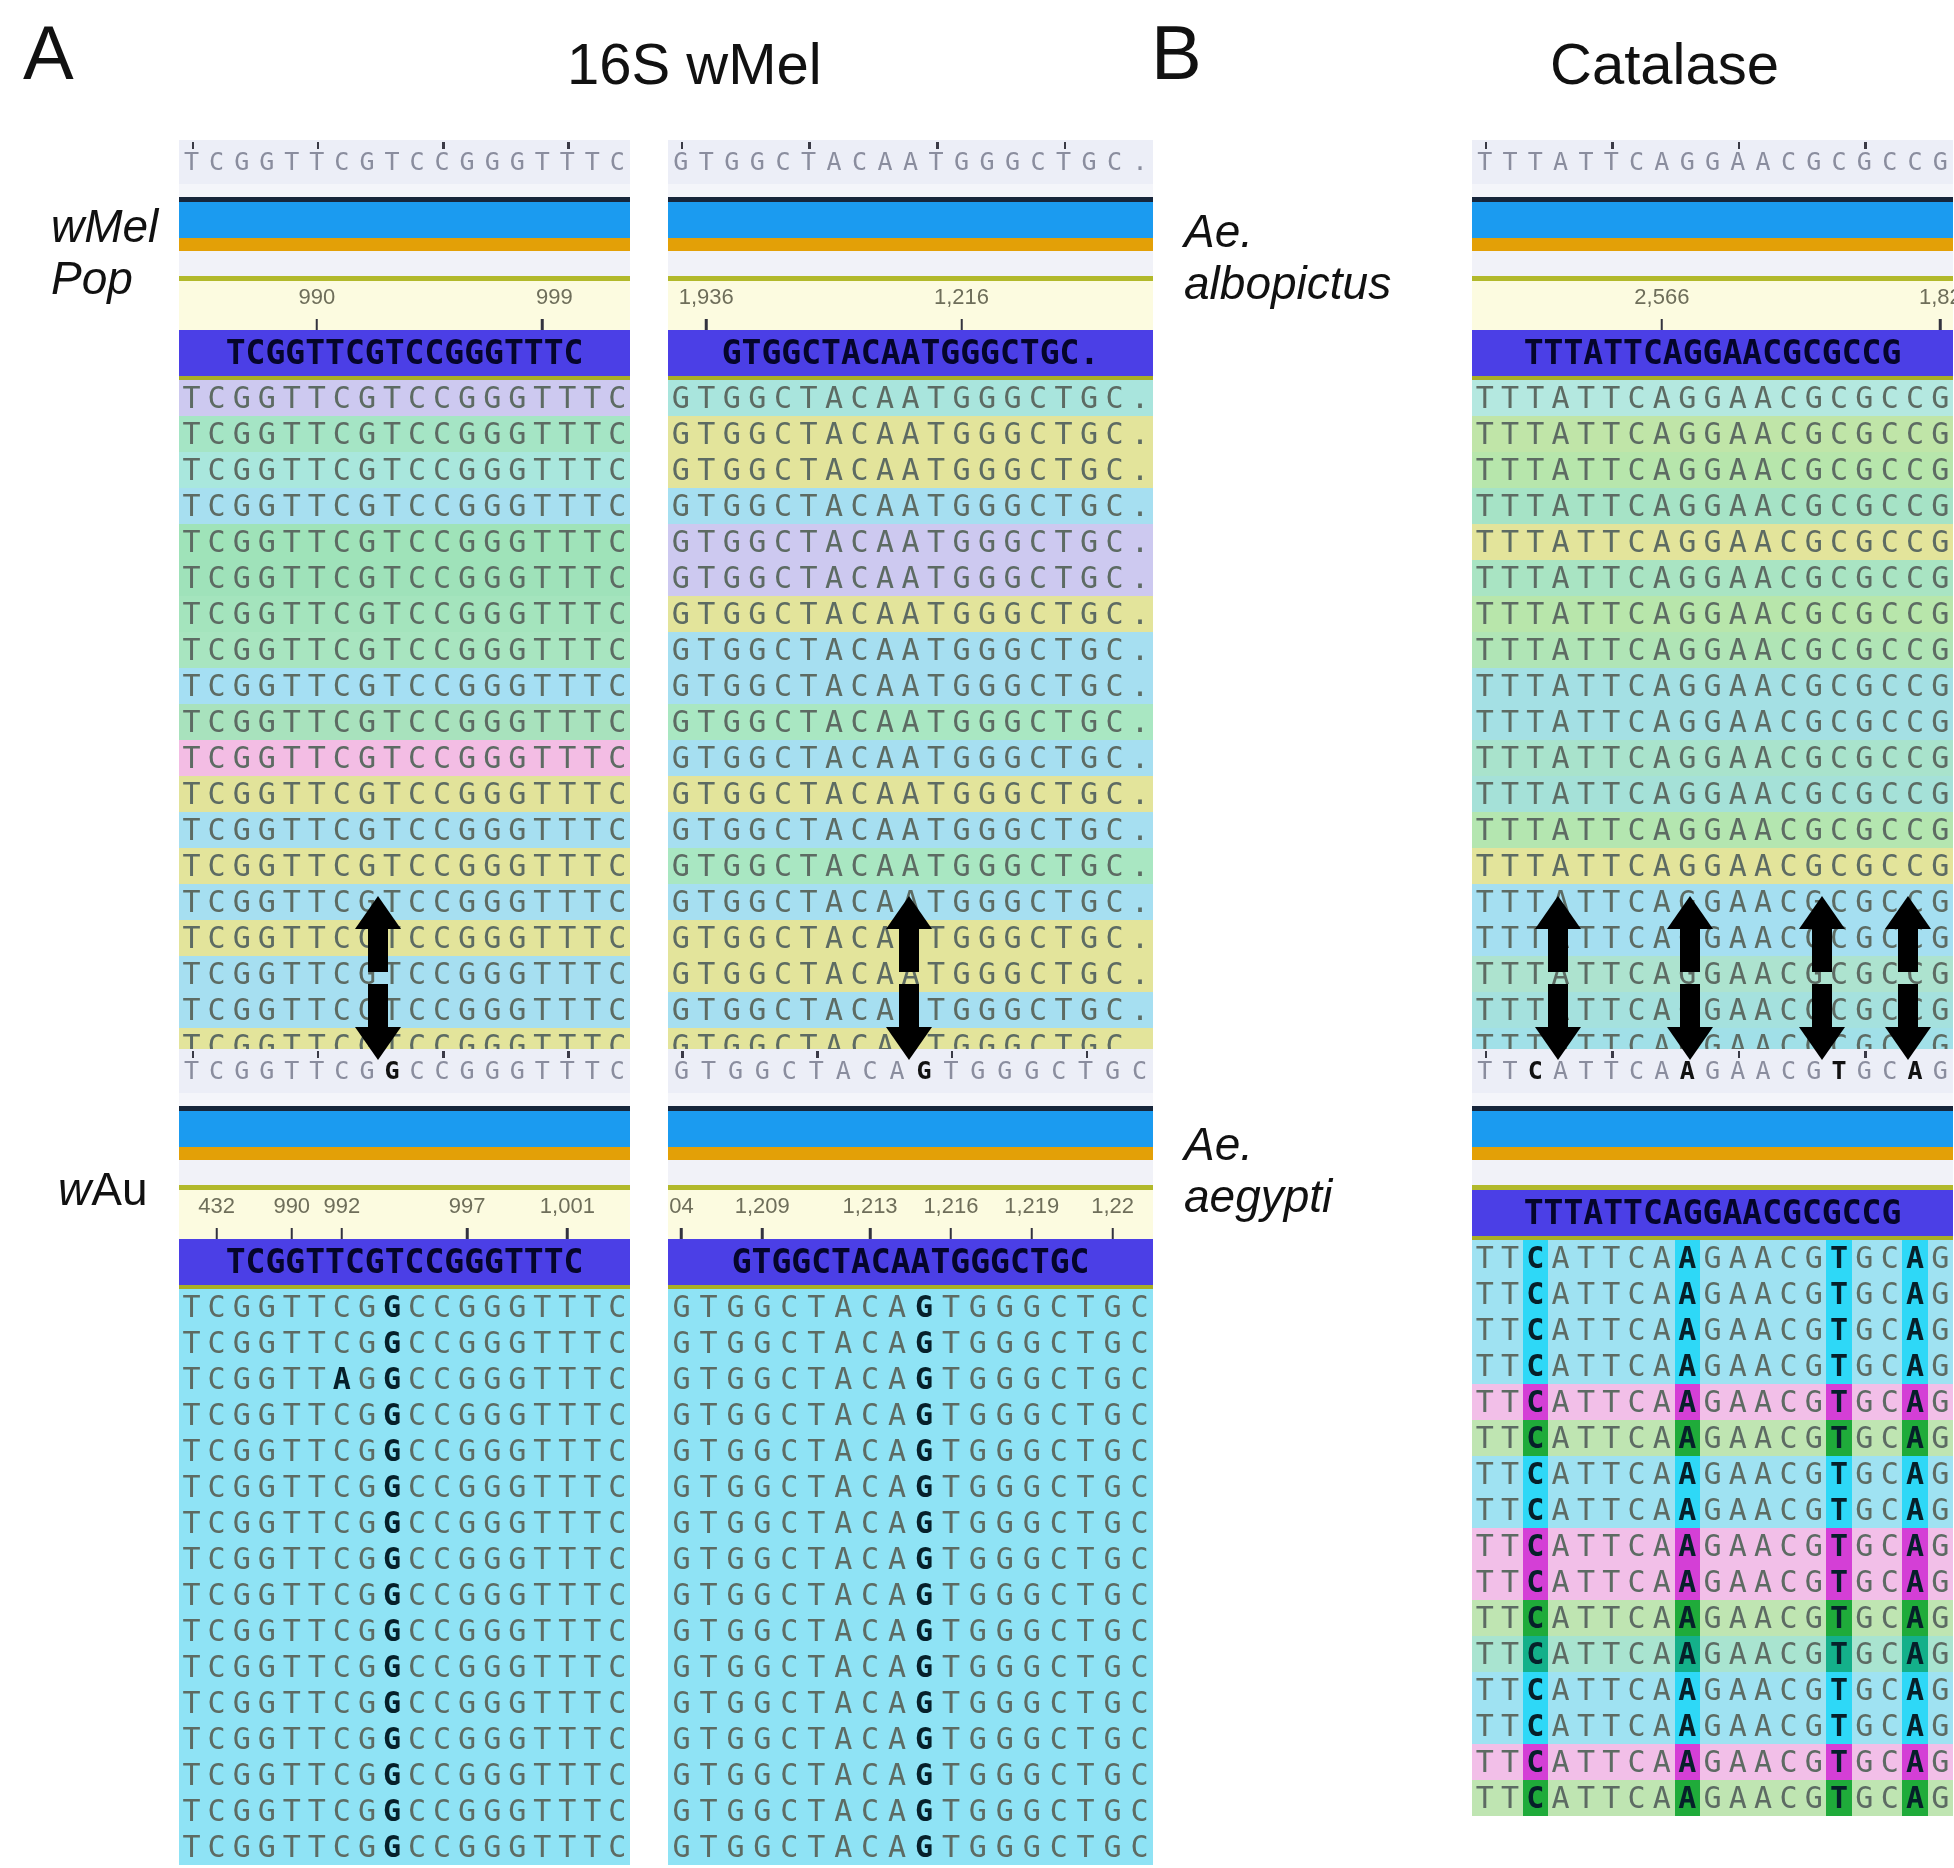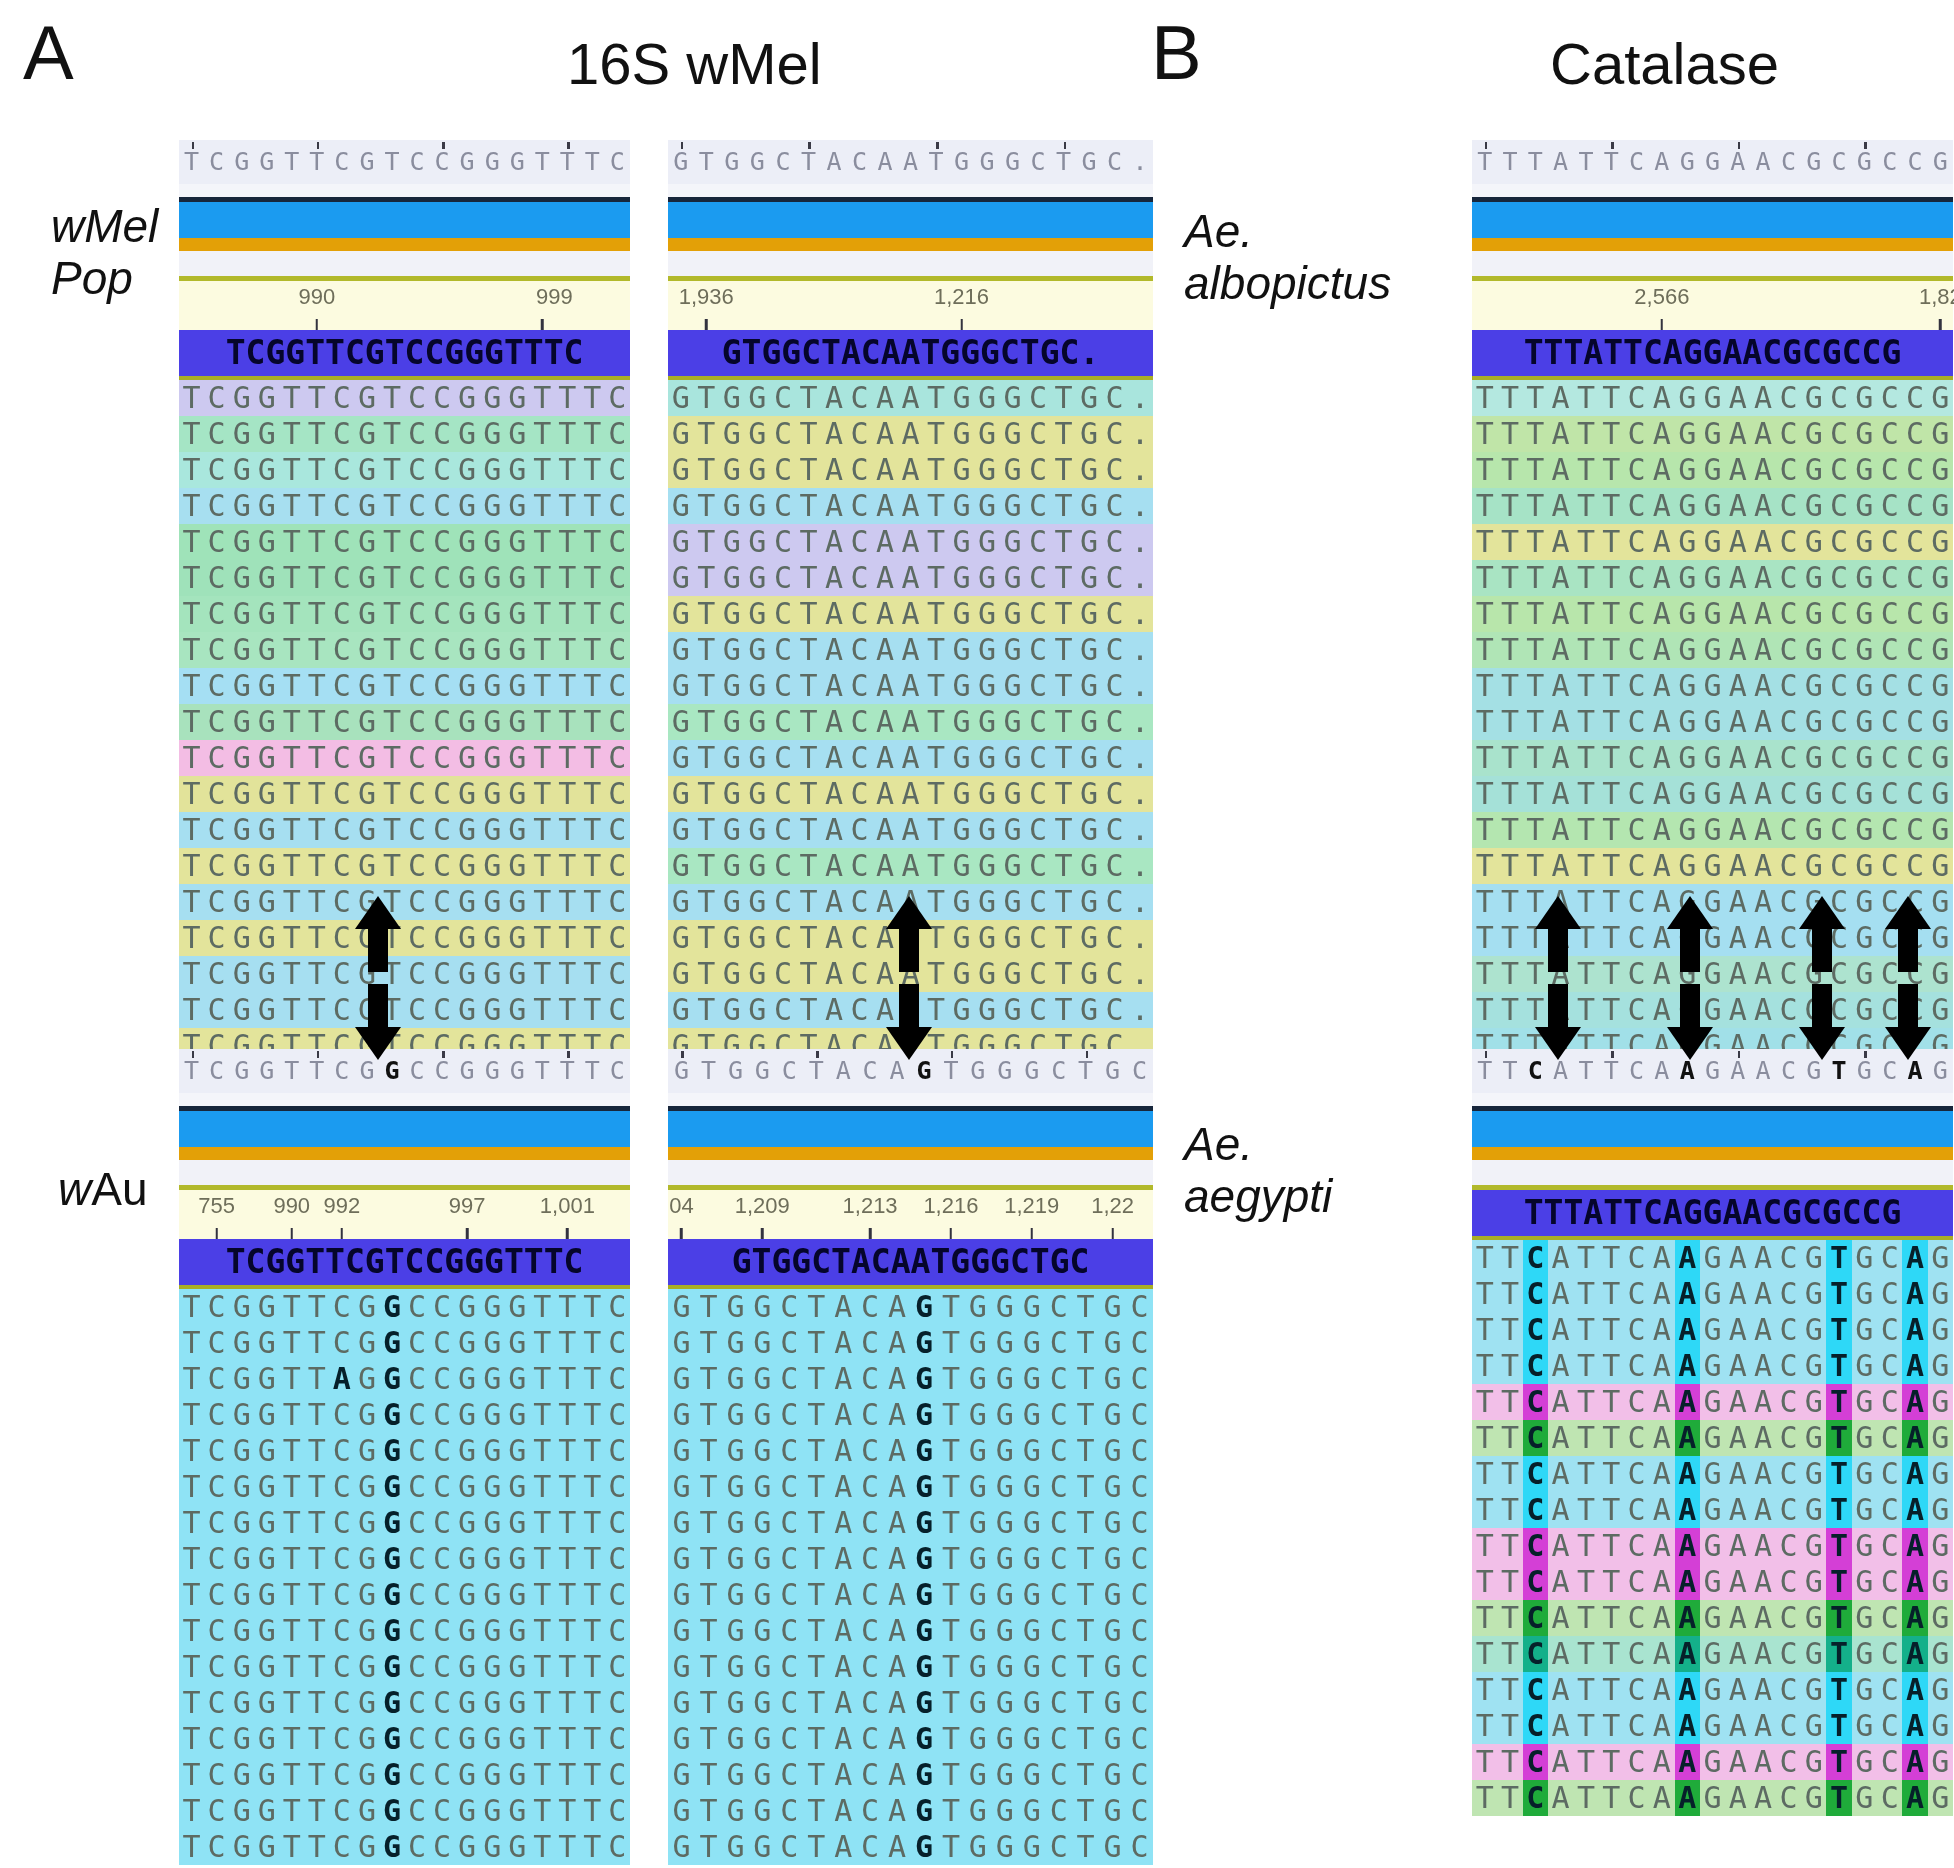--- a/index.html
+++ b/index.html
@@ -215,21 +215,21 @@
   </div>
 <div class="viewer" id="v-a-bottom-left" style="left:179px;top:1049px;width:451px;">
     <div class="seq-row ruler-seq"><div class="ruler-ticks"><div class="tickmark" style="left: 2.77778%;"></div><div class="tickmark" style="left: 30.5556%;"></div><div class="tickmark" style="left: 58.3333%;"></div><div class="tickmark" style="left: 86.1111%;"></div></div><span style="width: 5.55556%; display: inline-block;">T</span><span style="width: 5.55556%; display: inline-block;">C</span><span style="width: 5.55556%; display: inline-block;">G</span><span style="width: 5.55556%; display: inline-block;">G</span><span style="width: 5.55556%; display: inline-block;">T</span><span style="width: 5.55556%; display: inline-block;">T</span><span style="width: 5.55556%; display: inline-block;">C</span><span style="width: 5.55556%; display: inline-block;">G</span><span class="dark" style="width: 5.55556%; display: inline-block;">G</span><span style="width: 5.55556%; display: inline-block;">C</span><span style="width: 5.55556%; display: inline-block;">C</span><span style="width: 5.55556%; display: inline-block;">G</span><span style="width: 5.55556%; display: inline-block;">G</span><span style="width: 5.55556%; display: inline-block;">G</span><span style="width: 5.55556%; display: inline-block;">T</span><span style="width: 5.55556%; display: inline-block;">T</span><span style="width: 5.55556%; display: inline-block;">T</span><span style="width: 5.55556%; display: inline-block;">C</span></div>
     <div class="spacer-white"></div>
     <div class="annot-black"></div>
     <div class="annot-blue" style="background: rgb(27, 155, 240);"></div>
     <div class="annot-orange" style="background: rgb(227, 160, 7);"></div>
     <div class="annot-gap"></div>
     <div class="annot-olive"></div>
     <div class="coord-band" style="background: rgb(252, 251, 224);">
-      <div class="coord-num" style="left: 8.33333%;">755</div>
+      <div class="coord-num" style="left: 8.33333%;">432</div>
       <div class="coord-tick" style="left: 8.33333%;"></div>
       <div class="coord-num" style="left: 25%;">990</div>
       <div class="coord-tick" style="left: 25%;"></div>
       <div class="coord-num" style="left: 36.1111%;">992</div>
       <div class="coord-tick" style="left: 36.1111%;"></div>
       <div class="coord-num" style="left: 63.8889%;">997</div>
       <div class="coord-tick" style="left: 63.8889%;"></div>
       <div class="coord-num" style="left: 86.1111%;">1,001</div>
       <div class="coord-tick" style="left: 86.1111%;"></div>
     </div>

